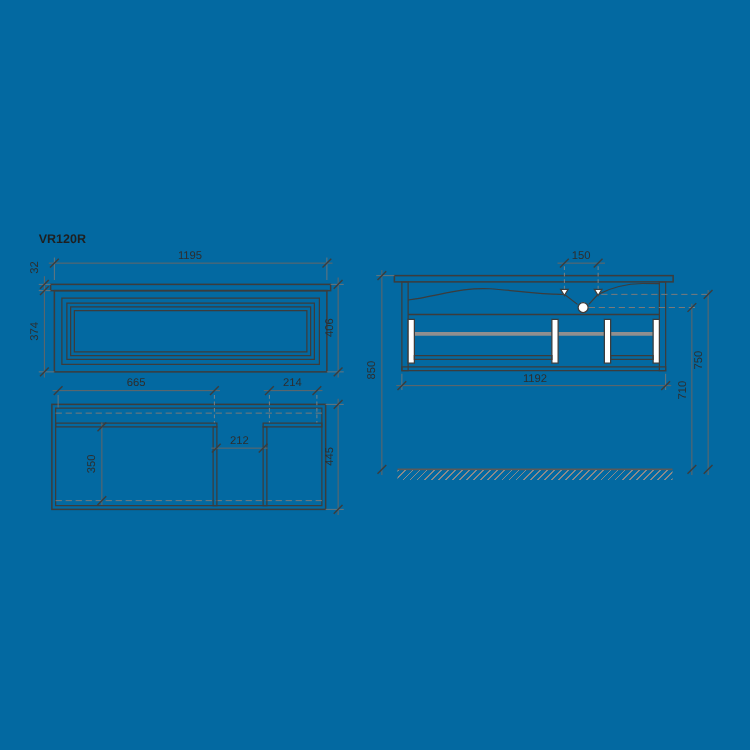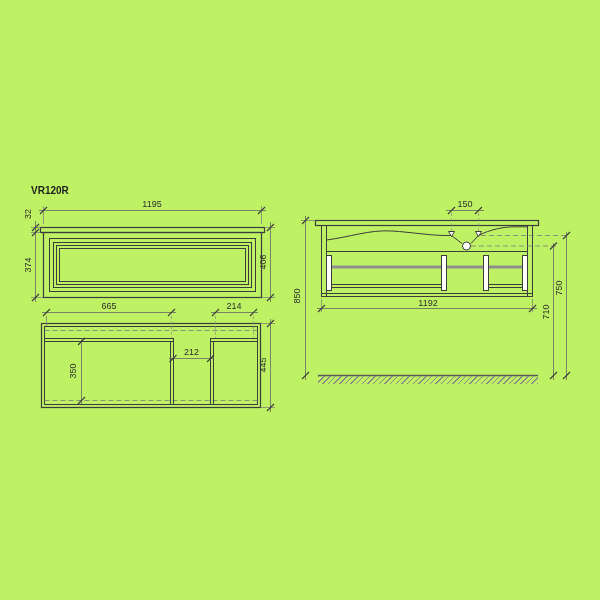--- a/index.html
+++ b/index.html
@@ -1,17 +1,17 @@
 <!DOCTYPE html>
 <html><head>
 <meta charset="utf-8">
 <style>
   html,body{margin:0;padding:0;background:#ffffff;}
   .canvas{
-    position:relative;width:600px;height:600px;background:#bef264;overflow:hidden;
+    position:relative;width:600px;height:600px;background:#0369a1;overflow:hidden;
     font-family:"Liberation Sans", sans-serif;
   }
   svg{position:absolute;left:0;top:0;}
   svg text{
     font-family:"Liberation Sans", sans-serif;
     font-size:9px;fill:#2e2e2e;letter-spacing:0px;
   }
   text.title{font-size:10px;font-weight:bold;fill:#1f1f1f;}
   .obj{stroke:#3c3c3c;stroke-width:1;fill:none;}
   .obj2{stroke:#3c3c3c;stroke-width:1.2;fill:none;}

